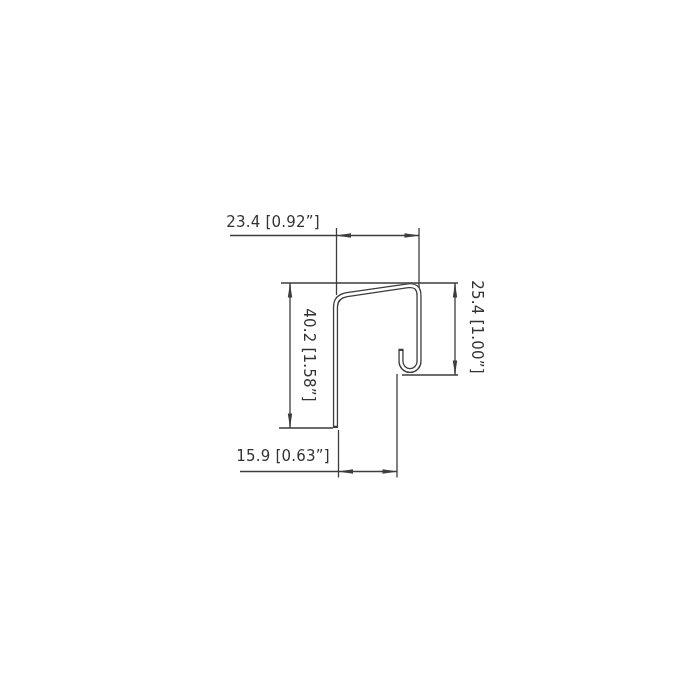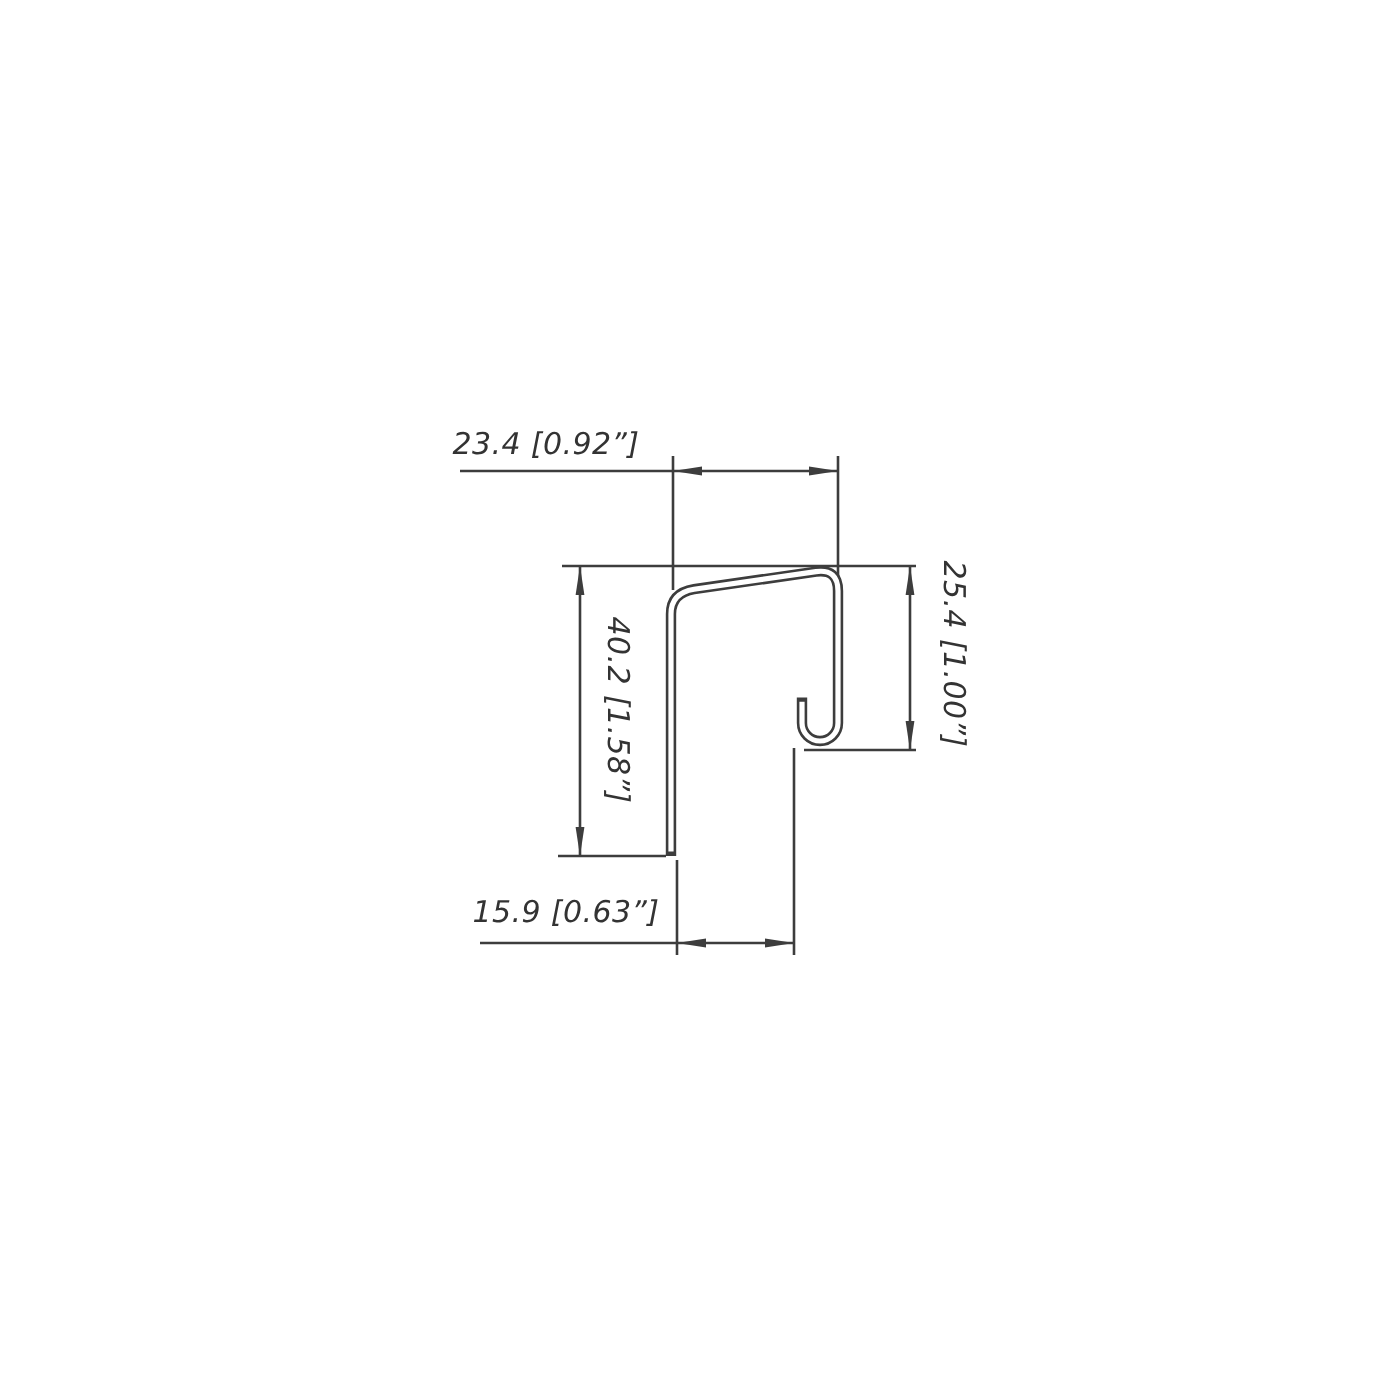--- a/index.html
+++ b/index.html
@@ -6,21 +6,20 @@
     margin: 0;
     padding: 0;
     background: #ffffff;
   }
   .canvas {
     position: relative;
     width: 700px;
     height: 700px;
     background: var(--bg, #ffffff);
     overflow: hidden;
-    font-style: italic;
   }
   svg {
     display: block;
     width: 700px;
     height: 700px;
   }
   .dim-line, .ext-line {
     stroke: var(--line, #3d3d3d);
     stroke-width: 1.3;
     fill: none;

